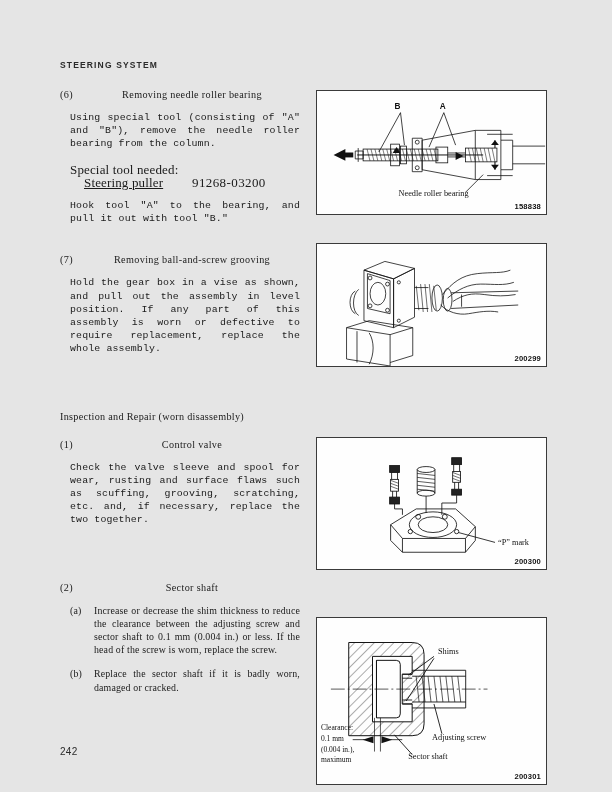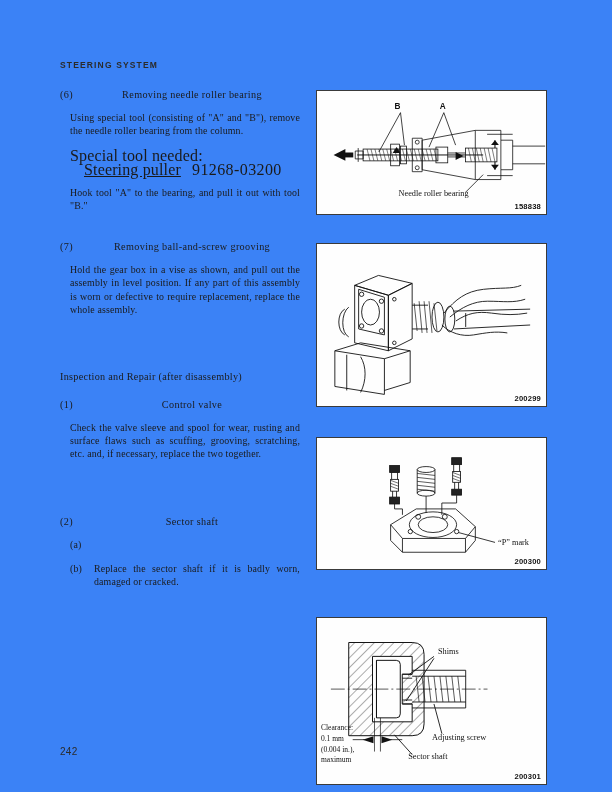--- a/index.html
+++ b/index.html
@@ -4,21 +4,21 @@
 <style>
   html, body {
     margin: 0;
     padding: 0;
     background: #ffffff;
   }
   #page {
     position: relative;
     width: 612px;
     height: 792px;
-    background: #3b82f6;
+    background: #e5e5e5;
     overflow: hidden;
     font-family: "Liberation Serif", serif;
     color: #1a1a1a;
   }
 
   
   #running-head {
     position: absolute;
     left: 60px;
     top: 60px;
@@ -51,25 +51,26 @@
   }
   .heading .htxt { flex: 1 1 auto; text-align: center; }
 
   .para {
     font-size: 9.9px;
     line-height: 13.2px;
     text-align: justify;
     margin: 0 0 10px 0;
     padding-left: 10px;
     letter-spacing: .15px;
+    font-family: Liberation Mono, monospace;
   }
   .para.last { margin-bottom: 0; }
 
   .tool-need {
-    font-size: 16px;
+    font-size: 13px;
     line-height: 13.2px;
     margin: 12px 0 10px 0;
     padding-left: 10px;
     letter-spacing: .15px;
   }
   .tool-row {
     padding-left: 14px;
     display: flex;
   }
   .tool-row .tname { width: 108px; flex: 0 0 108px; text-decoration: underline; }
@@ -125,21 +126,21 @@
     fill: #111;
   }
   .flabel-b {
     font-family: "Liberation Sans", sans-serif;
     font-size: 8.4px;
     font-weight: 700;
     fill: #111;
   }
 
   #fig-1 { left: 316px; top: 90px;  width: 231px; height: 125px; }
-  #fig-2 { left: 316px; top: 243px; width: 231px; height: 164px; }
+  #fig-2 { left: 316px; top: 243px; width: 231px; height: 124px; }
   #fig-3 { left: 316px; top: 437px; width: 231px; height: 133px; text-align: right; }
   #fig-4 { left: 316px; top: 617px; width: 231px; height: 168px; }
 
   
   #folio {
     position: absolute;
     left: 60px;
     top: 746px;
     font-family: "Liberation Sans", sans-serif;
     font-size: 10px;
@@ -177,39 +178,40 @@
     <div class="block">
       <div class="heading">
         <span class="num">(7)</span>
         <span class="htxt">Removing ball-and-screw grooving</span>
       </div>
       <p class="para last">Hold the gear box in a vise as shown, and pull out the assembly in level position. If any part of this assembly is worn or defective to require replacement, replace the whole assembly.</p>
     </div>
 
     <div class="spacer-lg"></div>
 
-    <div class="section-title">Inspection and Repair (after disassembly)</div>
+    <div class="section-title">Inspection and Repair (worn disassembly)</div>
 
     <div class="block">
       <div class="heading">
         <span class="num">(1)</span>
         <span class="htxt">Control valve</span>
       </div>
       <p class="para last">Check the valve sleeve and spool for wear, rusting and surface flaws such as scuffing, grooving, scratching, etc. and, if necessary, replace the two together.</p>
     </div>
 
     <div class="spacer-lg"></div>
 
     <div class="block">
       <div class="heading">
         <span class="num">(2)</span>
         <span class="htxt">Sector shaft</span>
       </div>
       <div class="lettered">
         <span class="lnum">(a)</span>
+        <span class="ltxt">Increase or decrease the shim thickness to reduce the clearance between the adjusting screw and sector shaft to 0.1 mm (0.004 in.) or less. If the head of the screw is worn, replace the screw.</span>
       </div>
       <div class="lettered">
         <span class="lnum">(b)</span>
         <span class="ltxt">Replace the sector shaft if it is badly worn, damaged or cracked.</span>
       </div>
     </div>
 
   </div>
 
   <div class="figure" id="fig-1">

